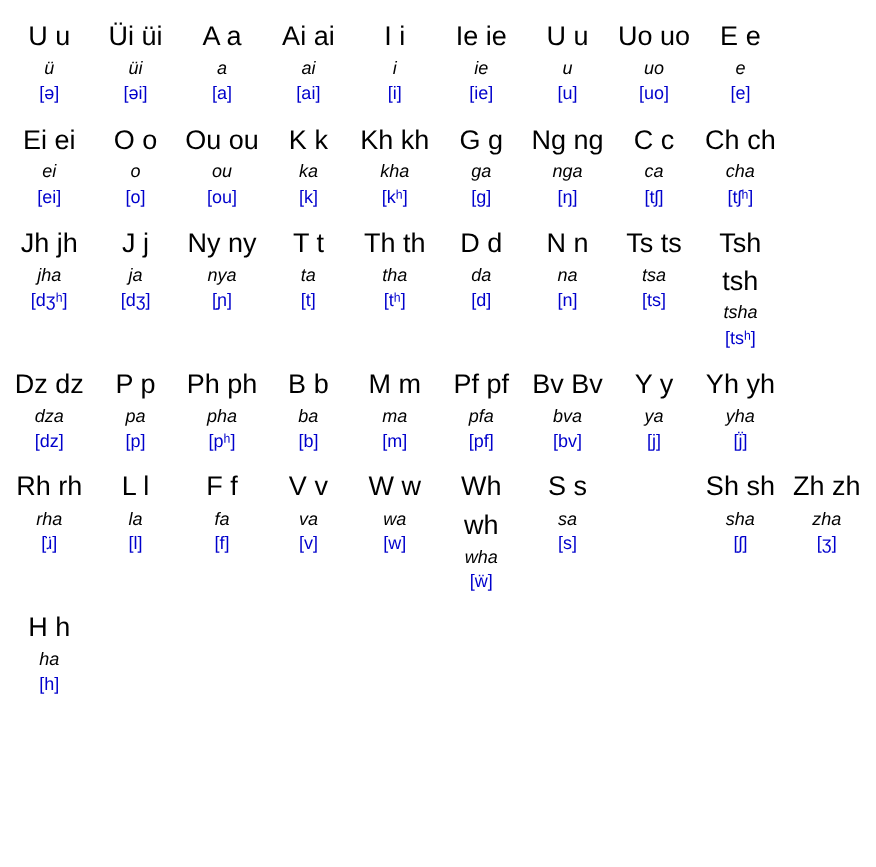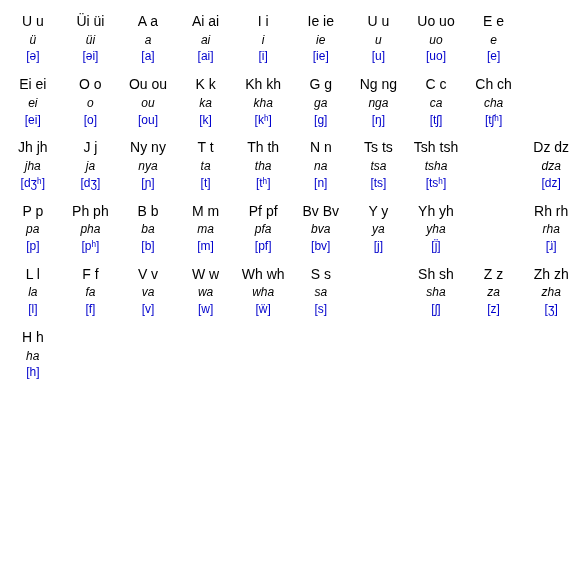--- a/index.html
+++ b/index.html
@@ -17,21 +17,21 @@
       gap: 0;
     }
     .cell {
       display: flex;
       flex-direction: column;
       align-items: center;
       padding: 4px 2px 6px 2px;
       min-width: 0;
     }
     .letter-row {
-      font-size: 14px;
+      font-size: 18px;
       font-weight: normal;
       color: black;
       line-height: 1.4;
       text-align: center;
     }
     .example {
       font-size: 12px;
       color: black;
       font-style: italic;
       line-height: 1.4;
@@ -159,20 +159,25 @@
       <div class="letter-row">T t</div>
       <div class="example">ta</div>
       <div class="ipa">[t]</div>
     </div>
     <div class="cell">
       <div class="letter-row">Th th</div>
       <div class="example">tha</div>
       <div class="ipa">[tʰ]</div>
     </div>
     <div class="cell">
+      <div class="letter-row">D d</div>
+      <div class="example">da</div>
+      <div class="ipa">[d]</div>
+    </div>
+    <div class="cell">
       <div class="letter-row">N n</div>
       <div class="example">na</div>
       <div class="ipa">[n]</div>
     </div>
     <div class="cell">
       <div class="letter-row">Ts ts</div>
       <div class="example">tsa</div>
       <div class="ipa">[ts]</div>
     </div>
     <div class="cell">
@@ -262,25 +267,20 @@
       <div class="example">sa</div>
       <div class="ipa">[s]</div>
     </div>
     <div class="cell"></div>
     <div class="cell">
       <div class="letter-row">Sh sh</div>
       <div class="example">sha</div>
       <div class="ipa">[ʃ]</div>
     </div>
     <div class="cell">
-      <div class="letter-row">Z z</div>
-      <div class="example">za</div>
-      <div class="ipa">[z]</div>
-    </div>
-    <div class="cell">
       <div class="letter-row">Zh zh</div>
       <div class="example">zha</div>
       <div class="ipa">[ʒ]</div>
     </div>
     <div class="cell">
       <div class="letter-row">H h</div>
       <div class="example">ha</div>
       <div class="ipa">[h]</div>
     </div>
     <div class="cell"></div>

